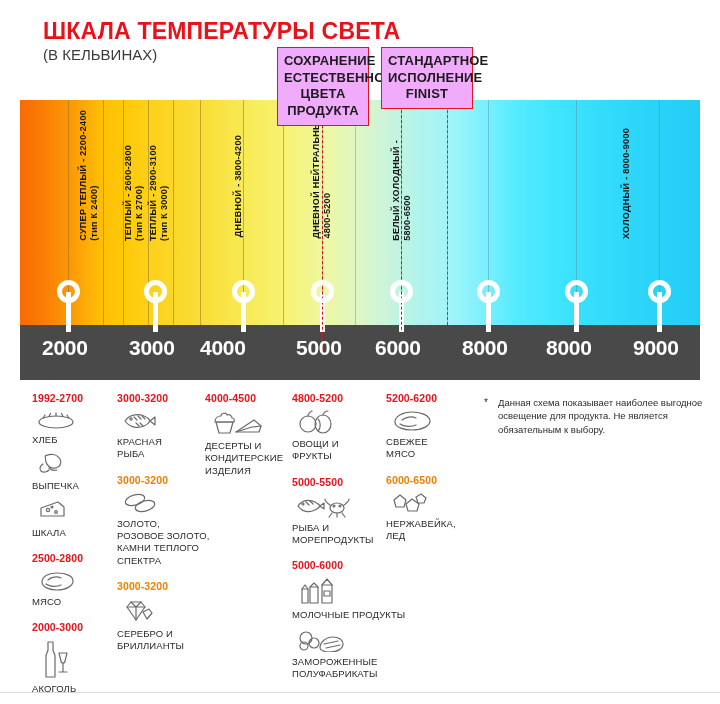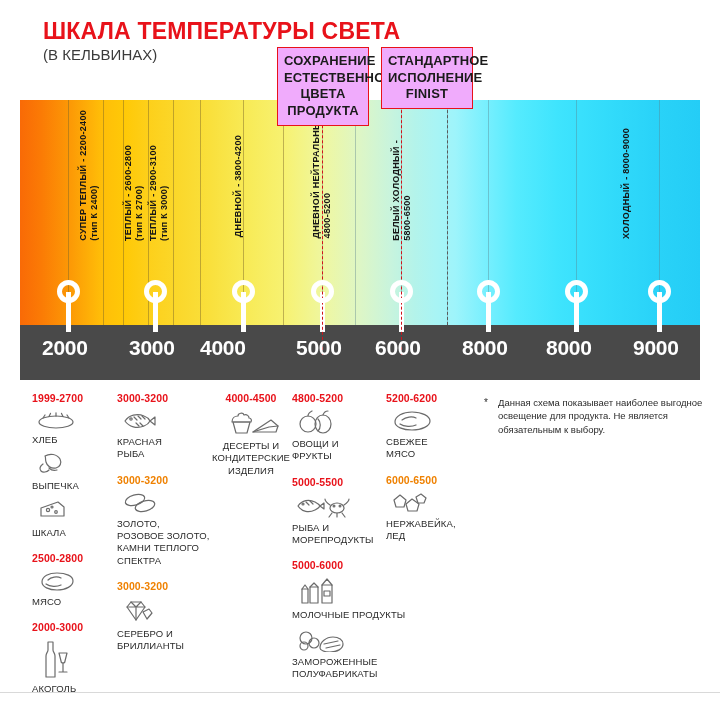--- a/index.html
+++ b/index.html
@@ -221,21 +221,21 @@
         <div class="tick-stem" style="left: 636.5px; top: 192px; height: 40px;"></div>
         <div class="tick-dot" style="left: 627.5px; top: 180px;"></div>
         <div class="scale-num" style="left: 613px;">9000</div>
       </div>
   </div>
 
   <div class="legend">
     <div id="legend-host">
         <div class="col" style="left: 12px; width: 92px;">
           <div style="margin-bottom: 13px;">
-            <div class="range red">1999-2700</div>
+            <div class="range red">1992-2700</div>
             <div class="item" style="margin-top: 6px;">
               <div class="ico" style="margin-left: 4px;"><svg width="40" height="20" viewBox="0 0 40 20">
                   <ellipse cx="20" cy="12" rx="17" ry="6" stroke="#6b6b6b" fill="none" stroke-width="1.2" stroke-linejoin="round" stroke-linecap="round"></ellipse>
                   <path d="M7 8 l2-3 M13 6.6 l1.5-3.2 M20 6.2 l0-3.4 M27 6.6 l-1.5-3.2 M33 8 l-2-3" stroke="#6b6b6b" fill="none" stroke-width="1.2" stroke-linejoin="round" stroke-linecap="round"></path>
                 </svg></div>
               <div class="item-label" style="white-space: pre;">ХЛЕБ</div>
             </div>
             <div class="item" style="margin-top: 6px;">
               <div class="ico" style="margin-left: 4px;"><svg width="34" height="24" viewBox="0 0 34 24">
                   <path d="M9 4 c5-3 12-2 15 3 c2 4 0 8-4 9 c-5 1-9-2-10-6 c-1-3 0-5 -1-6z" stroke="#6b6b6b" fill="none" stroke-width="1.2" stroke-linejoin="round" stroke-linecap="round"></path>
@@ -311,21 +311,21 @@
                   <path d="M6 9 L10 4 L20 4 L24 9 L15 22 Z" stroke="#6b6b6b" fill="none" stroke-width="1.2" stroke-linejoin="round" stroke-linecap="round"></path>
                   <path d="M6 9 L24 9 M10 4 L15 9 L20 4 M15 9 L15 22" stroke="#6b6b6b" fill="none" stroke-width="1.2" stroke-linejoin="round" stroke-linecap="round"></path>
                   <path d="M22 14 L28 11 L31 15 L26 21 Z" stroke="#6b6b6b" fill="none" stroke-width="1.2" stroke-linejoin="round" stroke-linecap="round"></path>
                 </svg></div>
               <div class="item-label" style="white-space: pre;">СЕРЕБРО И
 БРИЛЛИАНТЫ</div>
             </div>
           </div>
         </div>
         <div class="col" style="left: 185px; width: 92px;">
-          <div style="margin-bottom: 15px; text-align: center;">
+          <div style="margin-bottom: 15px;">
             <div class="range red">4000-4500</div>
             <div class="item" style="margin-top: 6px;">
               <div class="ico" style="margin-left: 4px;"><svg width="54" height="26" viewBox="0 0 54 26">
                   <path d="M6 12 c0-4 3-6 6-6 c0-3 5-4 6-1 c3-1 5 1 5 3 c2 0 3 2 2 4 Z" stroke="#6b6b6b" fill="none" stroke-width="1.2" stroke-linejoin="round" stroke-linecap="round"></path>
                   <path d="M7 12 L10 23 L21 23 L24 12 Z" stroke="#6b6b6b" fill="none" stroke-width="1.2" stroke-linejoin="round" stroke-linecap="round"></path>
                   <path d="M27 22 L45 10 L52 16 L50 22 Z" stroke="#6b6b6b" fill="none" stroke-width="1.2" stroke-linejoin="round" stroke-linecap="round"></path>
                   <path d="M27 22 L43 17 L52 16" stroke="#6b6b6b" fill="none" stroke-width="1.2" stroke-linejoin="round" stroke-linecap="round"></path>
                 </svg></div>
               <div class="item-label" style="white-space: pre;">ДЕСЕРТЫ И
 КОНДИТЕРСКИЕ

